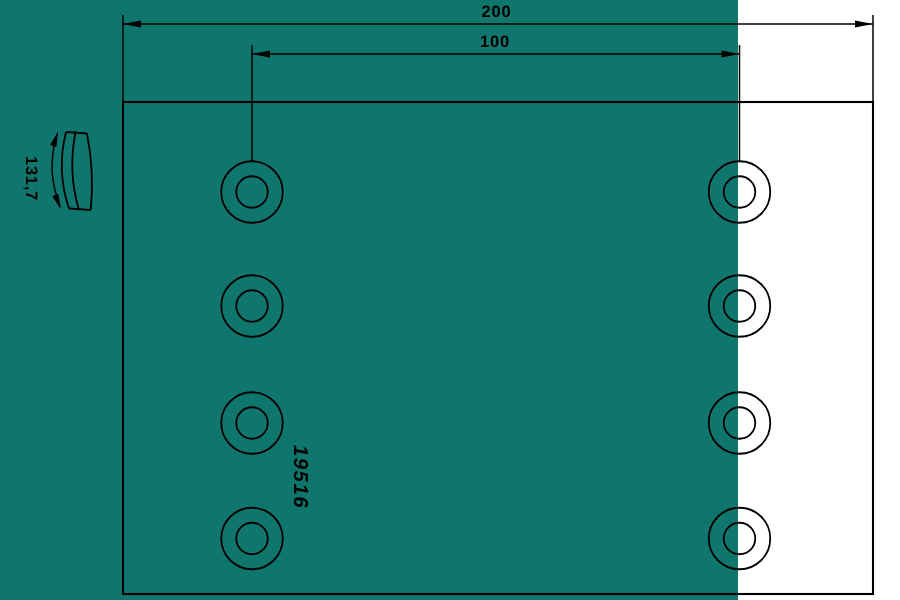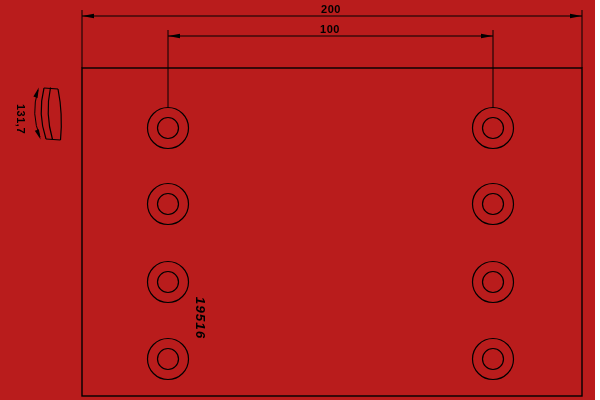--- a/index.html
+++ b/index.html
@@ -6,23 +6,23 @@
     margin: 0;
     padding: 0;
     width: 600px;
     height: 400px;
     background: #ffffff;
     overflow: hidden;
     font-family: "Liberation Sans", sans-serif;
   }
   .stage {
     position: relative;
-    width: 595px;
+    width: 492px;
     height: 400px;
-    background: #b91c1c;
+    background: #0f766e;
     text-decoration: underline;
   }
   .stage svg {
     position: absolute;
     left: 0;
     top: 0;
   }
   .ln {
     stroke: #000000;
     fill: none;

